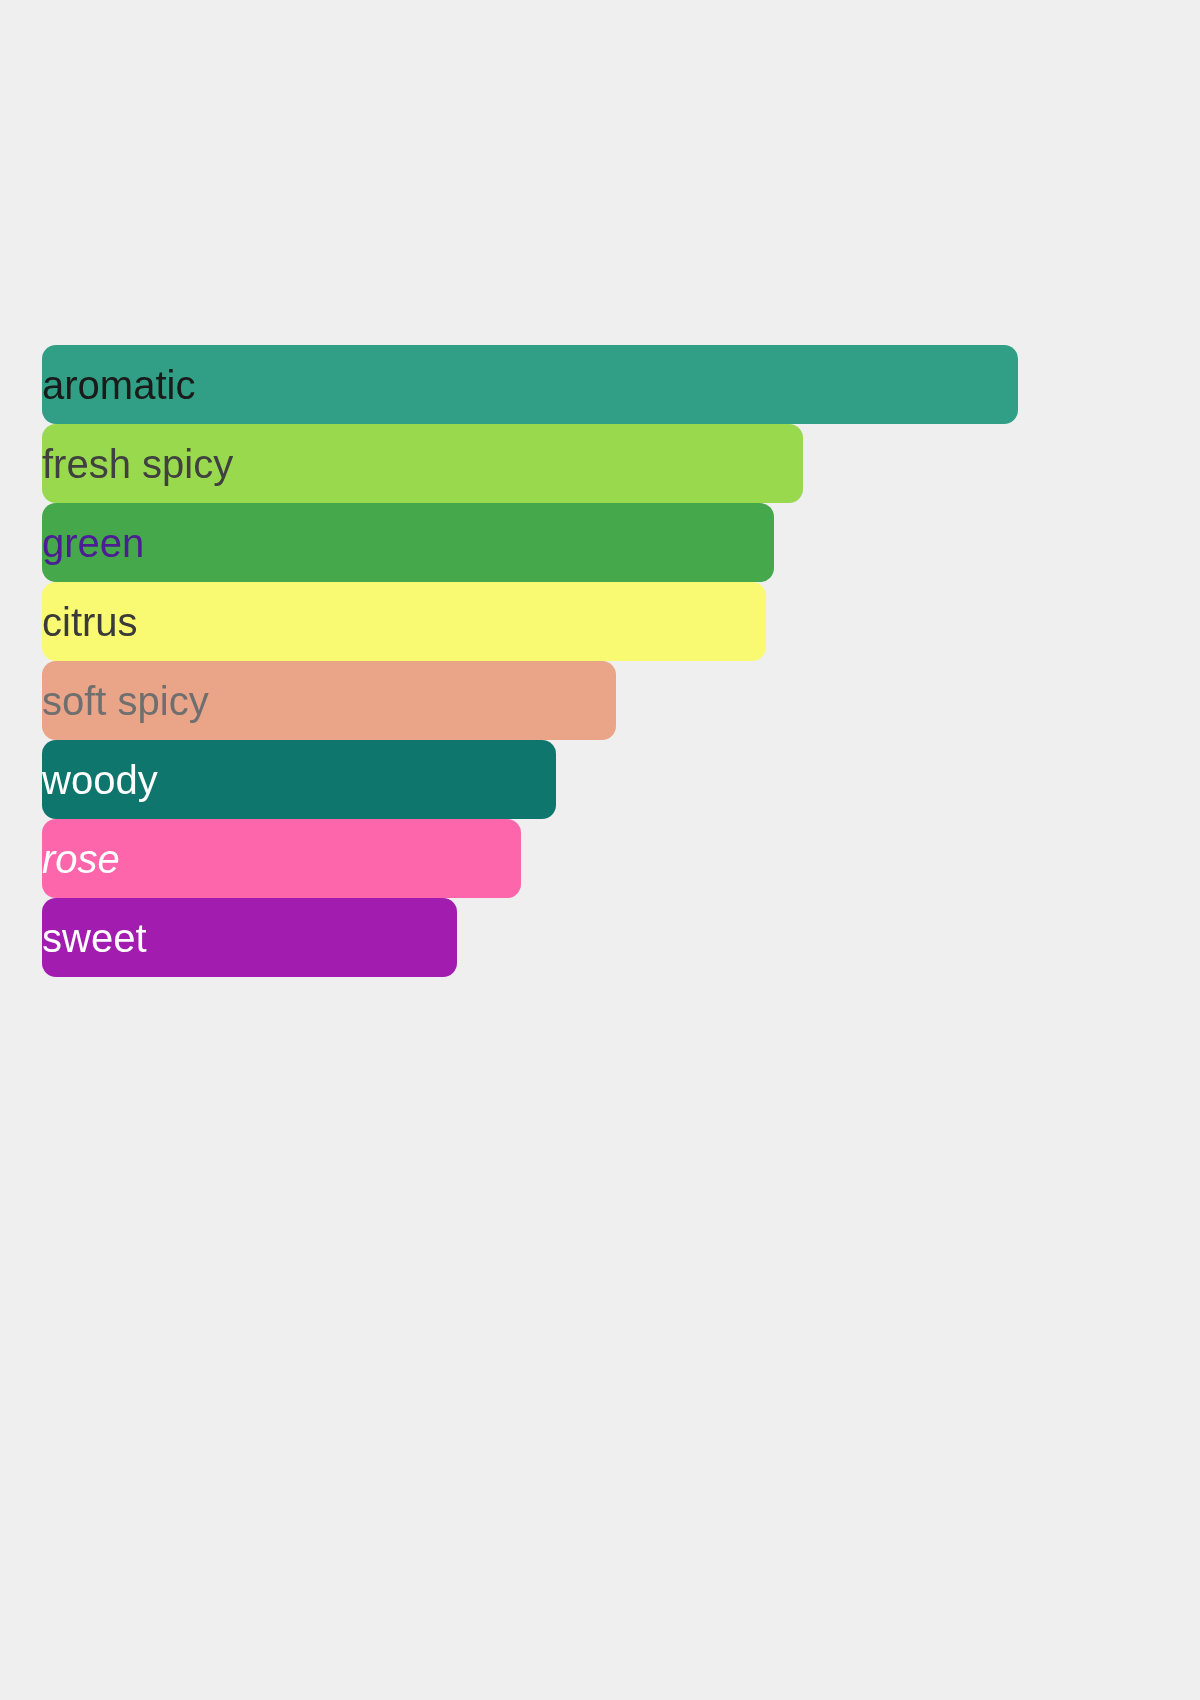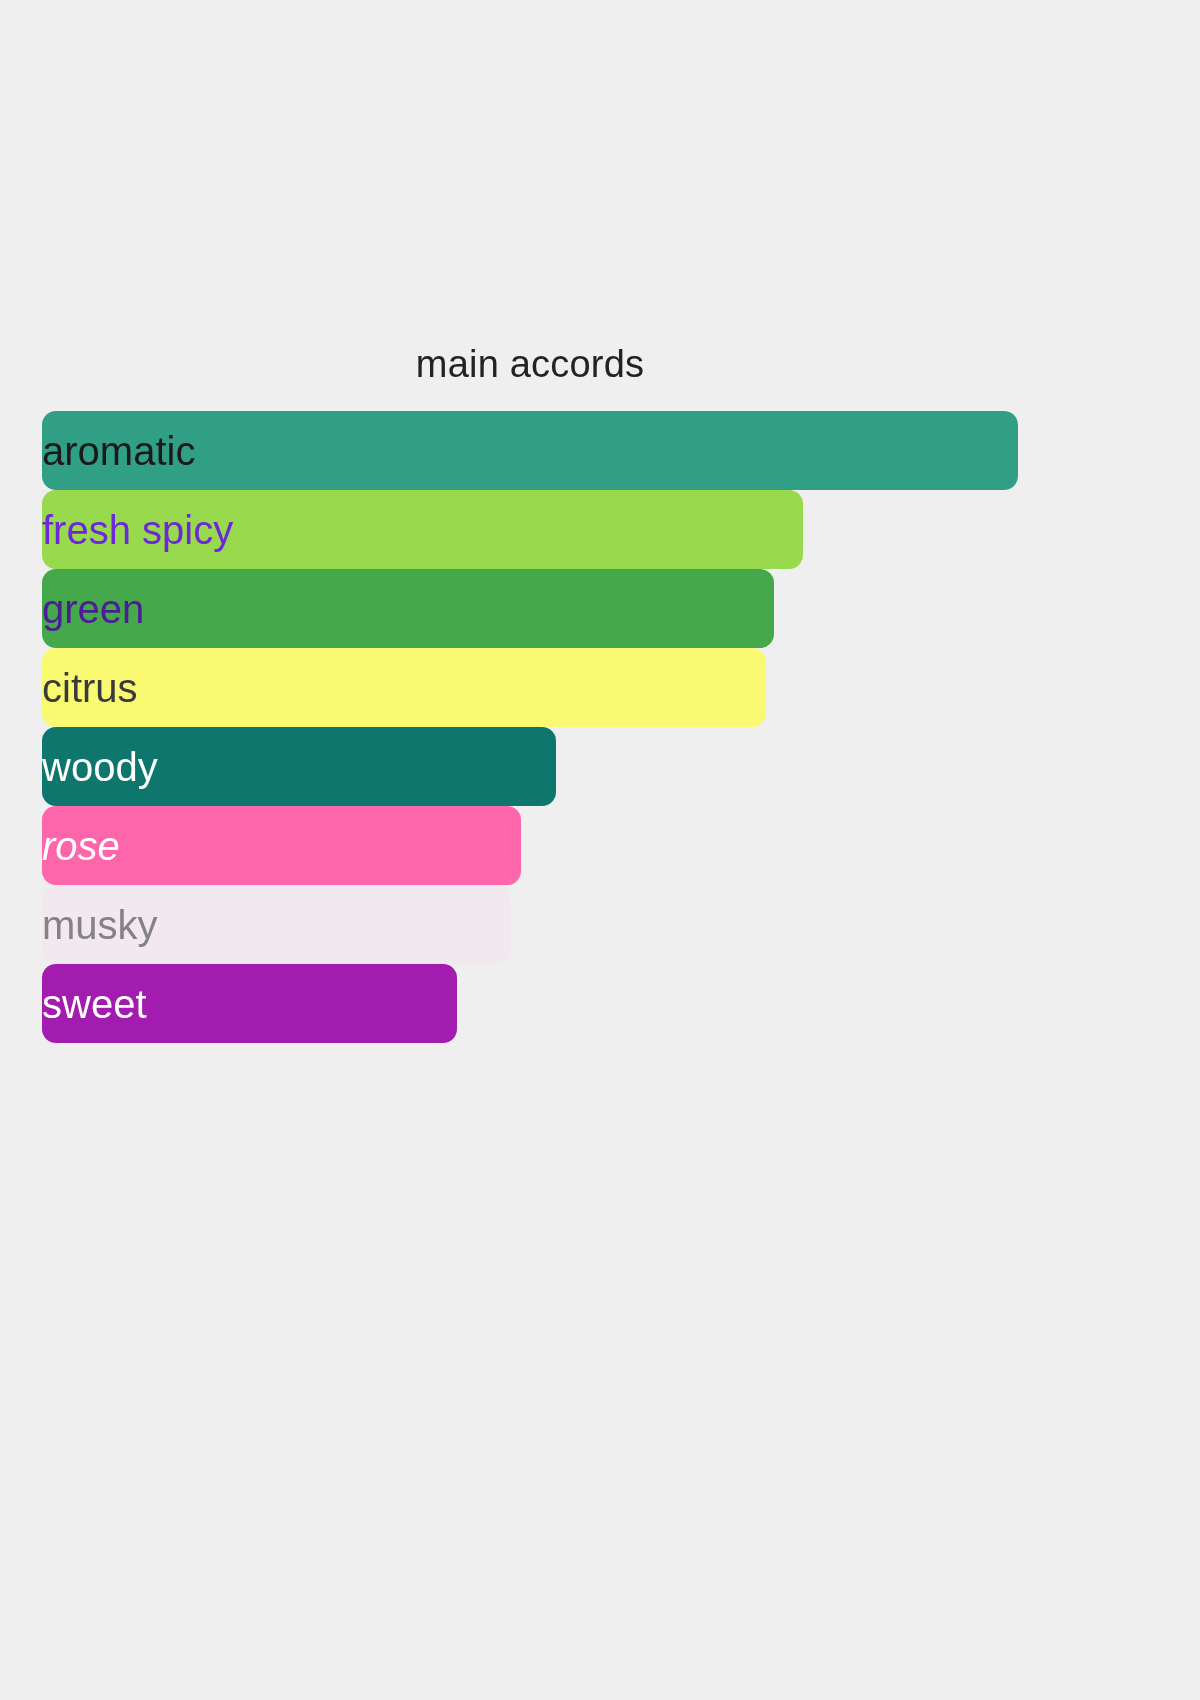--- a/index.html
+++ b/index.html
@@ -89,69 +89,68 @@
     pointer-events: none;
   }
 </style>
 </head>
 <body>
 
 <div class="page">
 
   <div class="accords-widget">
 
-    <div class="chart-title">main accords</div>
 
     <div class="bars" id="bar-list">
         <div class="bar-row">
           <div class="bar" style="background: rgb(49, 159, 133); width: 976px;">
             <div class="bar-label-wrap">
               <span class="bar-label" style="color: rgb(26, 26, 26);">aromatic</span>
             </div>
           </div>
         </div>
         <div class="bar-row">
           <div class="bar" style="background: rgb(153, 217, 78); width: 761.28px;">
             <div class="bar-label-wrap">
-              <span class="bar-label" style="color: #6d28d9;">fresh spicy</span>
+              <span class="bar-label" style="color: #404040;">fresh spicy</span>
             </div>
           </div>
         </div>
         <div class="bar-row">
           <div class="bar" style="background: rgb(69, 168, 74); width: 732px;">
             <div class="bar-label-wrap">
               <span class="bar-label" style="color: #4c1d95;">green</span>
             </div>
           </div>
         </div>
         <div class="bar-row">
           <div class="bar" style="background: rgb(250, 250, 114); width: 724.192px;">
             <div class="bar-label-wrap">
               <span class="bar-label" style="color: rgb(58, 58, 58);">citrus</span>
             </div>
           </div>
         </div>
         <div class="bar-row">
+          <div class="bar" style="background: rgb(234, 164, 136); width: 573.888px;">
+            <div class="bar-label-wrap">
+              <span class="bar-label" style="color: rgb(111, 111, 111);">soft spicy</span>
+            </div>
+          </div>
+        </div>
+        <div class="bar-row">
           <div class="bar" style="background: #0f766e; width: 514.352px;">
             <div class="bar-label-wrap">
               <span class="bar-label" style="color: rgb(255, 255, 255);">woody</span>
             </div>
           </div>
         </div>
         <div class="bar-row">
           <div class="bar" style="background: rgb(253, 102, 171); width: 479.216px; font-style: italic;">
             <div class="bar-label-wrap">
               <span class="bar-label" style="color: rgb(255, 255, 255);">rose</span>
-            </div>
-          </div>
-        </div>
-        <div class="bar-row">
-          <div class="bar" style="background: rgb(242, 232, 239); width: 469.456px;">
-            <div class="bar-label-wrap">
-              <span class="bar-label" style="color: rgb(131, 131, 131);">musky</span>
             </div>
           </div>
         </div>
         <div class="bar-row">
           <div class="bar" style="background: #a21caf; width: 415px;">
             <div class="bar-label-wrap">
               <span class="bar-label" style="color: rgb(255, 255, 255);">sweet</span>
             </div>
           </div>
         </div>

